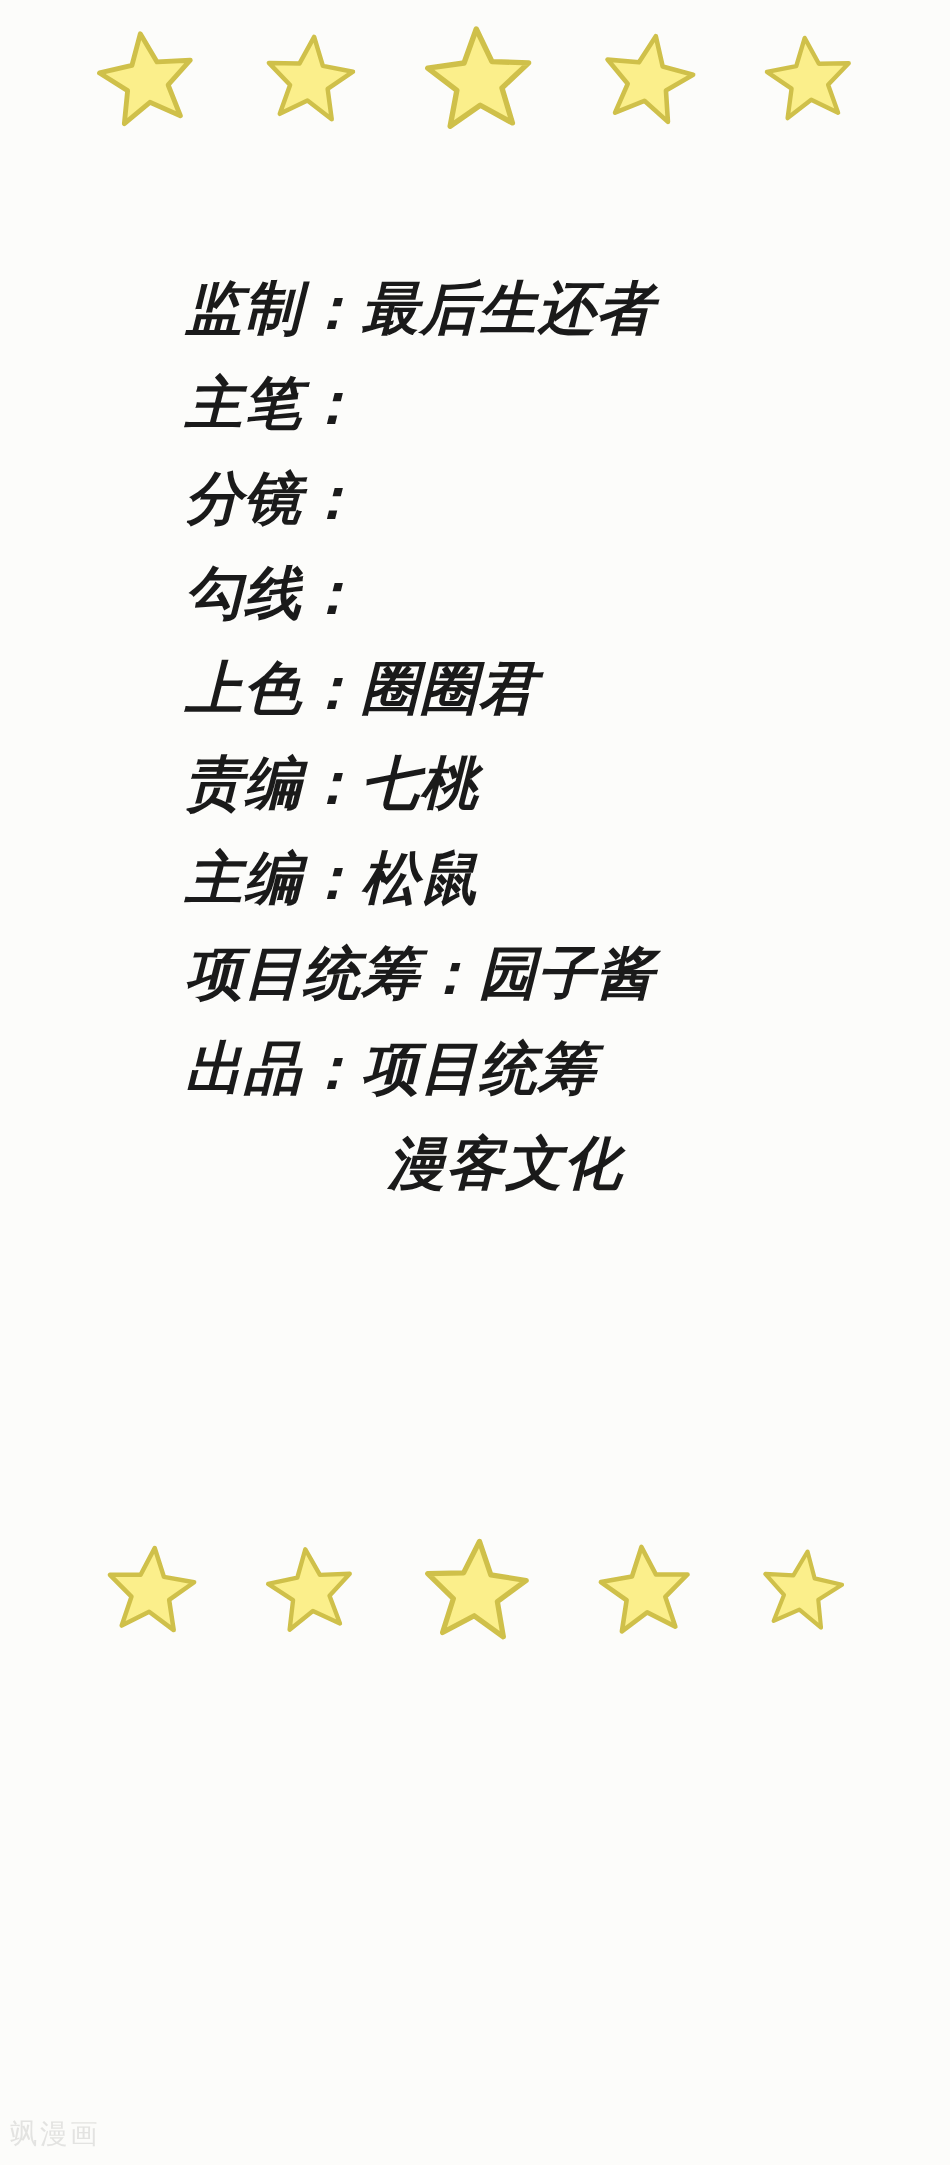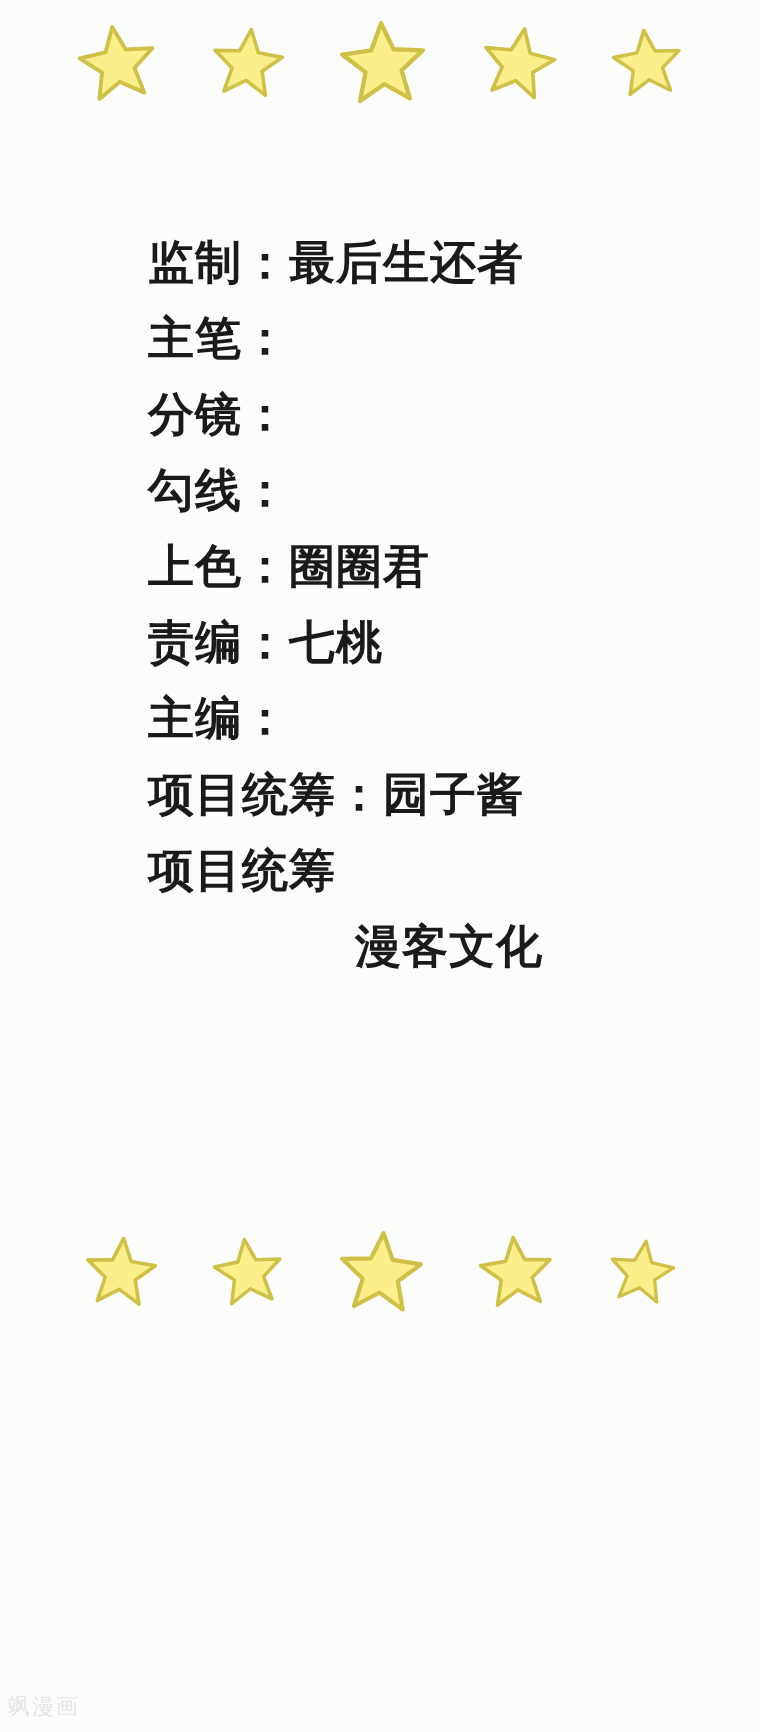--- a/index.html
+++ b/index.html
@@ -37,22 +37,23 @@
   .star {
     position: relative;
     display: block;
   }
   .star svg { display: block; }
 
   
   .credits {
     position: absolute;
     left: 0;
-    top: 232px;
+    top: 216px;
     width: 624px;
+    font-style: italic;
   }
   .credit-line {
     display: flex;
     align-items: baseline;
     padding-left: 148px;
     height: 76px;
     color: #1a1a1a;
     font-size: 46px;
     letter-spacing: 1px;
     white-space: nowrap;
@@ -60,21 +61,20 @@
   .credit-line .role {
     font-weight: 700;
     font-family: "Liberation Serif", "DejaVu Serif", serif;
   }
   .credit-line .name {
     font-weight: 700;
     font-family: "Liberation Serif", "DejaVu Serif", serif;
   }
   .credit-line.continuation {
     padding-left: 310px;
-    margin-left: 45px;
   }
 
   
   .watermark {
     position: absolute;
     left: 8px;
     bottom: 10px;
     font-size: 22px;
     color: #e3e3e1;
     font-family: "Liberation Sans", sans-serif;
@@ -132,26 +132,28 @@
       <div class="credit-line">
         <span class="role">上色：</span>
         <span class="name">圈圈君</span>
       </div>
       <div class="credit-line">
         <span class="role">责编：</span>
         <span class="name">七桃</span>
       </div>
       <div class="credit-line">
         <span class="role">主编：</span>
+        <span class="name">松鼠</span>
       </div>
       <div class="credit-line">
         <span class="role">项目统筹：</span>
         <span class="name">园子酱</span>
       </div>
       <div class="credit-line">
+        <span class="role">出品：</span>
         <span class="name">项目统筹</span>
       </div>
       <div class="credit-line continuation">
         <span class="name">漫客文化</span>
       </div>
     </div>
 
   <div class="star-row bottom" id="star-row-bottom">
       <div class="star" style="transform: rotate(5deg); margin: 0px 28px;">
         <svg width="72" height="72" viewBox="0 0 100 100">

